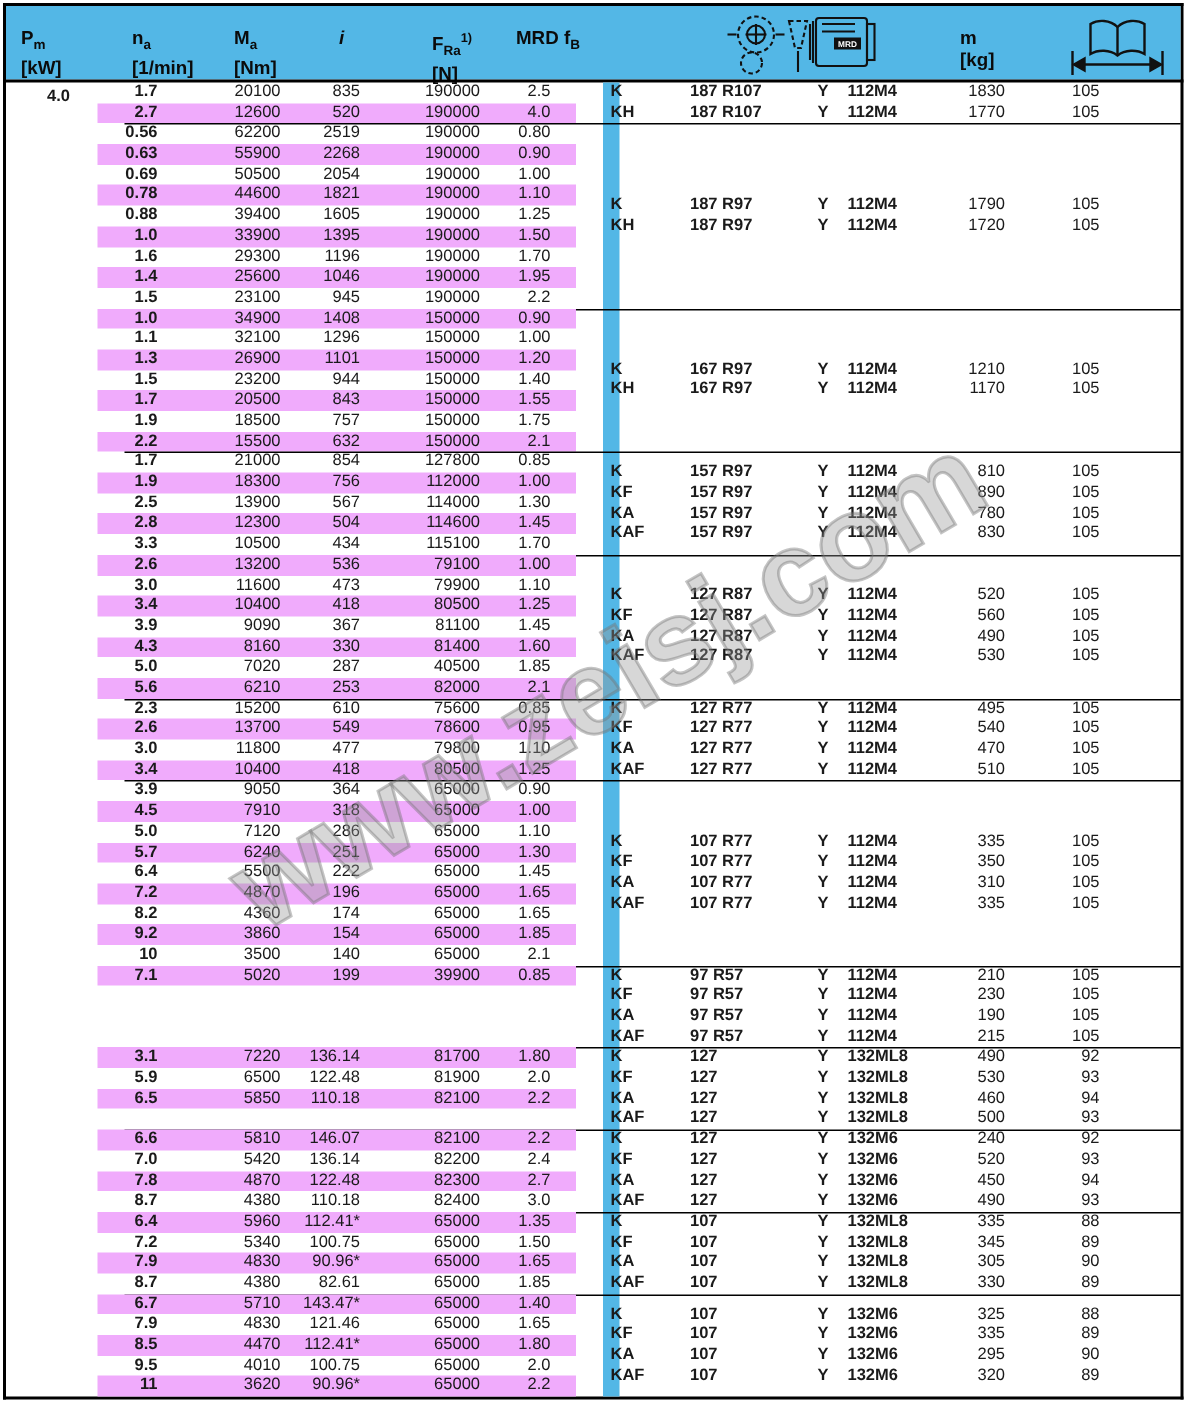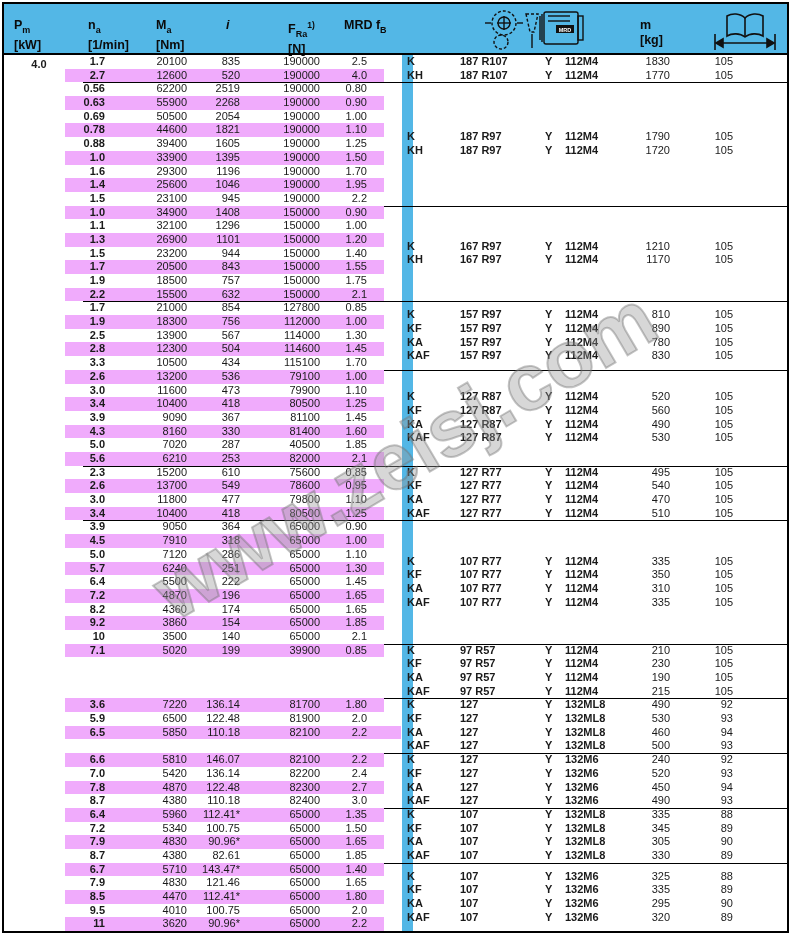--- a/index.html
+++ b/index.html
@@ -652,34 +652,34 @@
           <span class="cell v-size">97 R57</span>
           <span class="cell v-y">Y</span>
           <span class="cell v-motor">112M4</span>
           <span class="cell v-m">215</span>
           <span class="cell v-page">105</span>
         </div>
       </div>
       <div class="gsep" style="top: 698.43px;"></div>
       <div class="group" style="top: 698.43px; height: 54.76px;">
         <div class="drow stripe" style="top: 0px;">
-          <span class="cell c-na">3.6</span>
+          <span class="cell c-na">3.1</span>
           <span class="cell c-ma">7220</span>
           <span class="cell c-i">136.14</span>
           <span class="cell c-fra">81700</span>
           <span class="cell c-mrd">1.80</span>
         </div>
         <div class="drow" style="top: 13.69px;">
           <span class="cell c-na">5.9</span>
           <span class="cell c-ma">6500</span>
           <span class="cell c-i">122.48</span>
           <span class="cell c-fra">81900</span>
           <span class="cell c-mrd">2.0</span>
         </div>
-        <div class="drow stripe" style="top: 27.38px; padding-left: 17px;">
+        <div class="drow stripe" style="top: 27.38px;">
           <span class="cell c-na">6.5</span>
           <span class="cell c-ma">5850</span>
           <span class="cell c-i">110.18</span>
           <span class="cell c-fra">82100</span>
           <span class="cell c-mrd">2.2</span>
         </div>
         <div class="vline" style="top: 0px;">
           <span class="cell v-type">K</span>
           <span class="cell v-size">127</span>
           <span class="cell v-y">Y</span>

